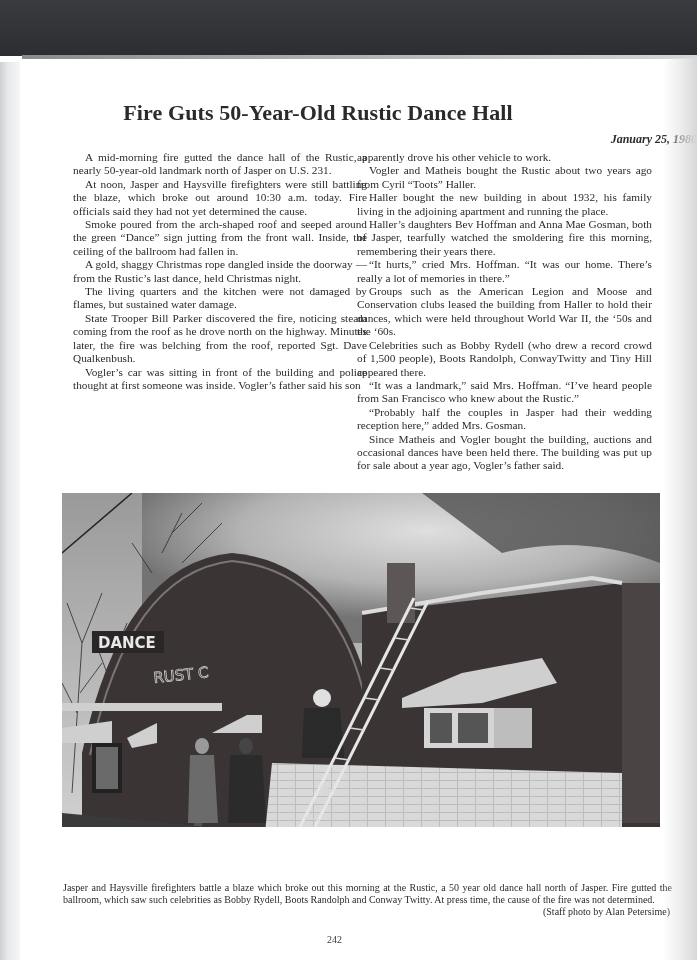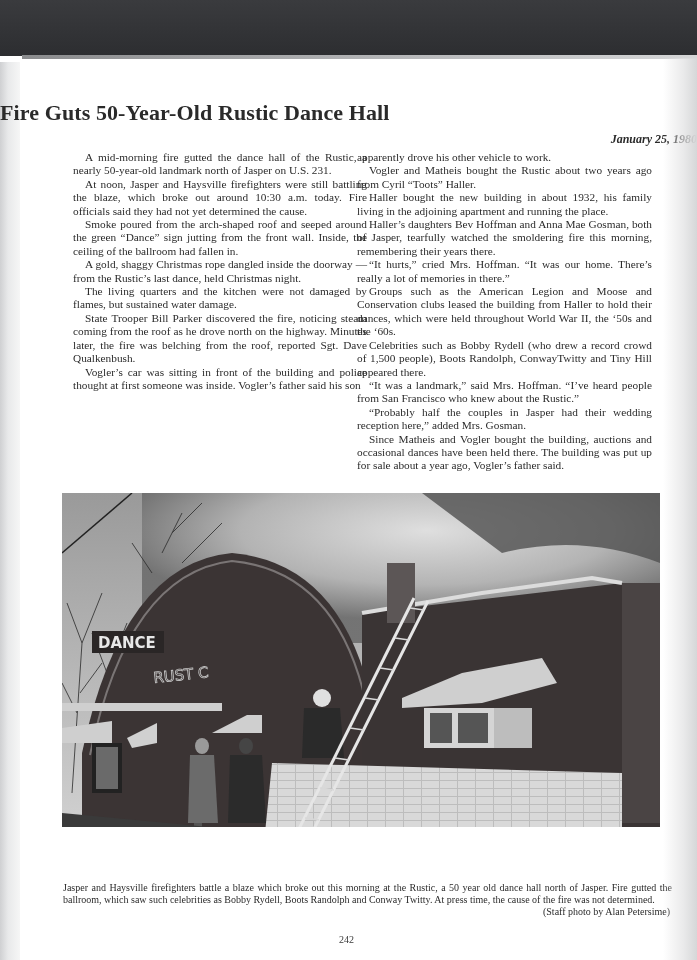--- a/index.html
+++ b/index.html
@@ -22,22 +22,22 @@
   }
   .page-top-rule {
     position: absolute; left: 22px; top: 55px; width: 675px; height: 4px;
     background: linear-gradient(90deg, #8a8b8d, #b9babc 60%, #d5d6d7);
   }
   .page-right-shadow {
     position: absolute; right: 0; top: 58px; width: 34px; height: 902px;
     background: linear-gradient(90deg, rgba(255,255,255,0) 0%, rgba(225,225,226,0.7) 60%, #d6d7d8 100%);
   }
   .title {
-    position: absolute; left: 0; width: 604px; top: 100px;
-    font-weight: bold; font-size: 22px; color: #2a2a2a;
+    position: absolute; left: 16px; width: 604px; top: 100px;
+    text-align: center; font-weight: bold; font-size: 22px; color: #2a2a2a;
     letter-spacing: 0.1px;
   }
   .dateline {
     position: absolute; left: 0; width: 697px; top: 132px;
     text-align: right; font-weight: bold; font-style: italic; font-size: 12px; color: #2a2a2a;
   }
   .col {
     position: absolute; top: 151px; font-size: 11.3px; line-height: 13.4px; color: #2b2b2b;
     text-align: justify;
   }
@@ -52,21 +52,21 @@
   .photo svg { display: block; }
   .caption {
     position: absolute; left: 63px; top: 882px; width: 609px;
     font-size: 10px; line-height: 12px; color: #2b2b2b; text-align: justify;
   }
   .credit {
     position: absolute; right: 27px; top: 906px; font-size: 10px; color: #2b2b2b;
   }
   .page-number {
     position: absolute; left: 0; width: 669px; top: 934px; text-align: center;
-    font-size: 10px; color: #3a3a3a; padding-left: 12px;
+    font-size: 10px; color: #3a3a3a;
   }
 </style>
 </head>
 <body>
 
 <div class="scan-top"></div>
 <div class="page"></div>
 <div class="page-left-edge"></div>
 <div class="page-top-rule"></div>
 

